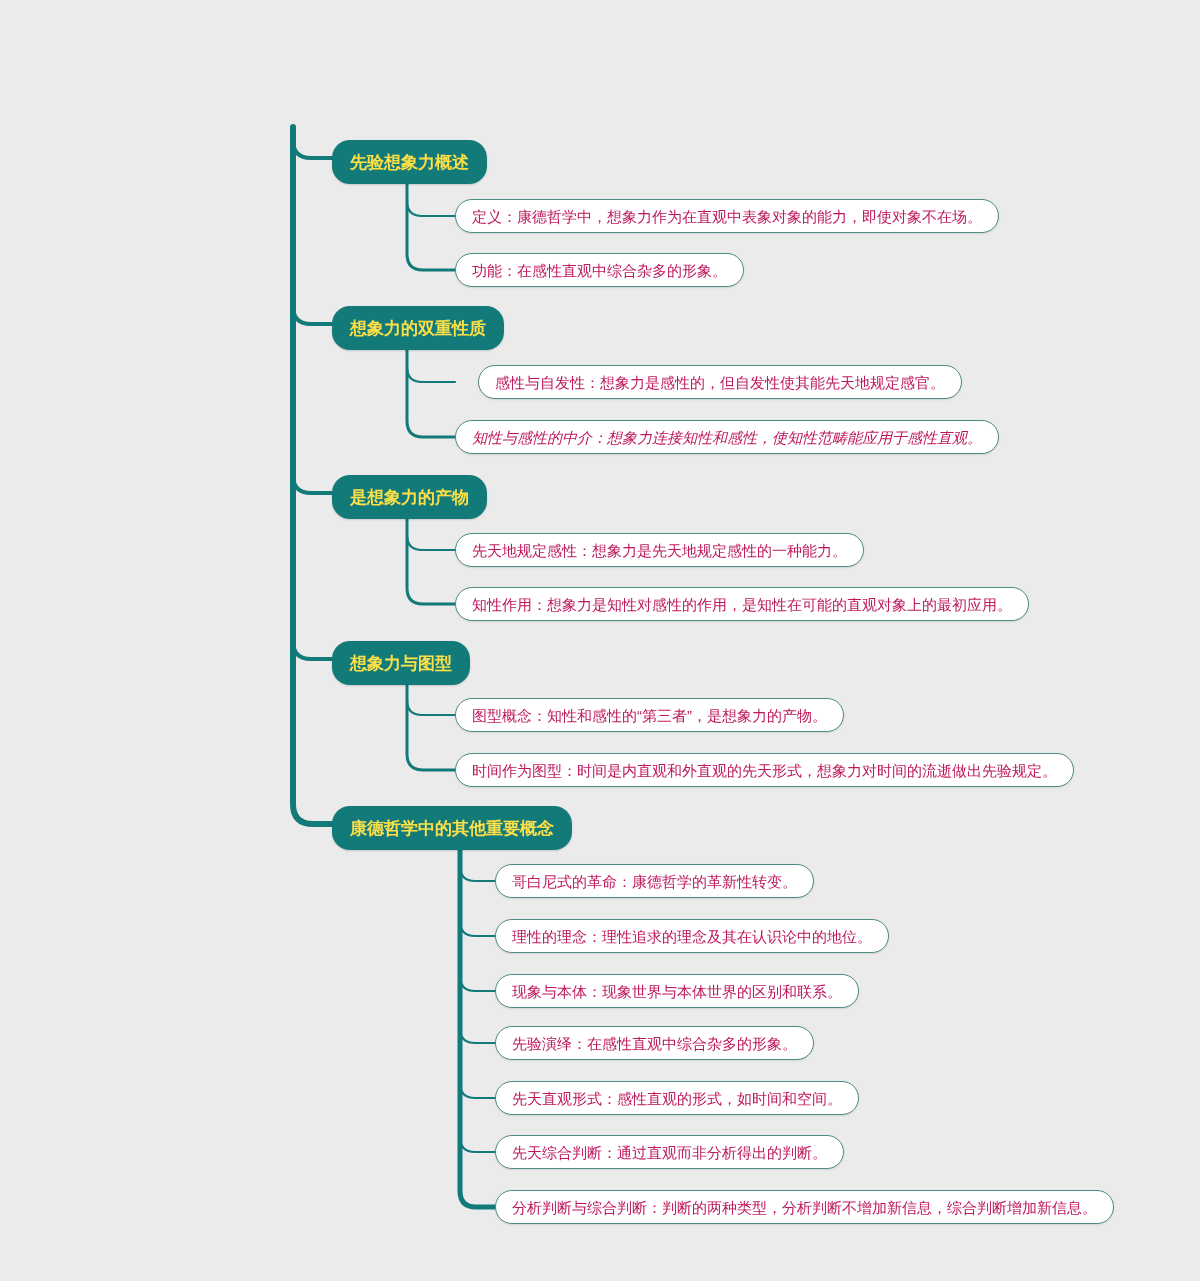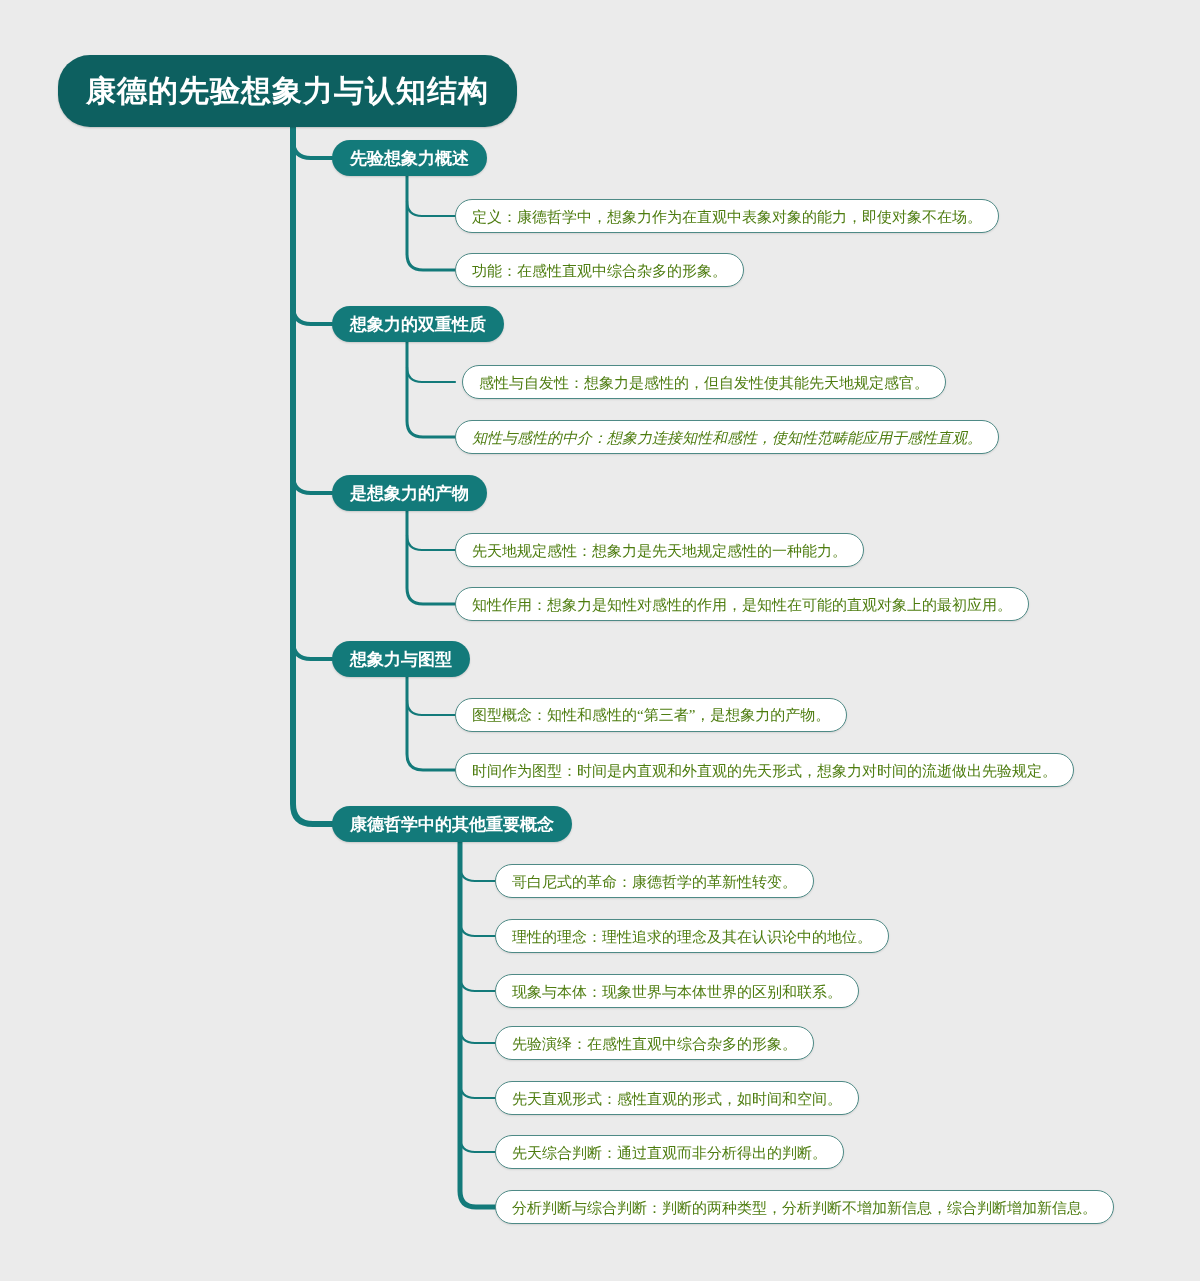--- a/index.html
+++ b/index.html
@@ -50,33 +50,33 @@
     padding: 0 28px;
     height: 72px;
     left: 58px;
     top: 55px;
     box-shadow: 0 1px 2px rgba(0,0,0,0.18);
   }
 
   
   .branch-node {
     background: #137a7a;
-    color: #ffffff;
+    color: #fde047;
     border-radius: 18px;
     font-size: 17px;
     font-weight: bold;
     padding: 0 18px;
-    height: 36px;
+    height: 44px;
     box-shadow: 0 1px 2px rgba(0,0,0,0.15);
   }
 
   
   .leaf-node {
     background: #ffffff;
-    color: #4d7c0f;
+    color: #be185d;
     border: 1.6px solid #4e8a86;
     border-radius: 20px;
     font-size: 15px;
     padding: 0 16px;
     height: 34px;
     box-shadow: 0 1px 2px rgba(0,0,0,0.10);
   }
   .leaf-node .leaf-label {
     line-height: 1;
   }
@@ -102,56 +102,53 @@
       <path d="M 407 700 Q 407 715 422 715 L 455 715" fill="none" stroke="#137a7a" stroke-width="2.2" stroke-linecap="round" stroke-linejoin="round"></path>
       <path d="M 460 842 L 460 1191 Q 460 1207 476 1207 L 495 1207" fill="none" stroke="#137a7a" stroke-width="5" stroke-linecap="round" stroke-linejoin="round"></path>
       <path d="M 460 866 Q 460 881 475 881 L 495 881" fill="none" stroke="#137a7a" stroke-width="2.2" stroke-linecap="round" stroke-linejoin="round"></path>
       <path d="M 460 921 Q 460 936 475 936 L 495 936" fill="none" stroke="#137a7a" stroke-width="2.2" stroke-linecap="round" stroke-linejoin="round"></path>
       <path d="M 460 976 Q 460 991 475 991 L 495 991" fill="none" stroke="#137a7a" stroke-width="2.2" stroke-linecap="round" stroke-linejoin="round"></path>
       <path d="M 460 1028 Q 460 1043 475 1043 L 495 1043" fill="none" stroke="#137a7a" stroke-width="2.2" stroke-linecap="round" stroke-linejoin="round"></path>
       <path d="M 460 1083 Q 460 1098 475 1098 L 495 1098" fill="none" stroke="#137a7a" stroke-width="2.2" stroke-linecap="round" stroke-linejoin="round"></path>
       <path d="M 460 1137 Q 460 1152 475 1152 L 495 1152" fill="none" stroke="#137a7a" stroke-width="2.2" stroke-linecap="round" stroke-linejoin="round"></path>
     </svg>
 
-  <div class="node root-node">
-    <span>康德的先验想象力与认知结构</span>
-  </div>
 
   <div id="node-host">
       <div class="node branch-node" style="left: 332px; top: 140px;">
         <span>先验想象力概述</span>
       </div>
       <div class="node leaf-node" style="left: 455px; top: 199px;">
         <span class="leaf-label">定义：康德哲学中，想象力作为在直观中表象对象的能力，即使对象不在场。</span>
       </div>
       <div class="node leaf-node" style="left: 455px; top: 253px;">
         <span class="leaf-label">功能：在感性直观中综合杂多的形象。</span>
       </div>
       <div class="node branch-node" style="left: 332px; top: 306px;">
         <span>想象力的双重性质</span>
       </div>
-      <div class="node leaf-node" style="left: 462px; top: 365px;">
+      <div class="node leaf-node" style="left: 478px; top: 365px;">
         <span class="leaf-label">感性与自发性：想象力是感性的，但自发性使其能先天地规定感官。</span>
       </div>
       <div class="node leaf-node" style="left: 455px; top: 420px; font-style: italic;">
         <span class="leaf-label">知性与感性的中介：想象力连接知性和感性，使知性范畴能应用于感性直观。</span>
       </div>
       <div class="node branch-node" style="left: 332px; top: 475px;">
         <span>是想象力的产物</span>
       </div>
       <div class="node leaf-node" style="left: 455px; top: 533px;">
         <span class="leaf-label">先天地规定感性：想象力是先天地规定感性的一种能力。</span>
       </div>
       <div class="node leaf-node" style="left: 455px; top: 587px;">
         <span class="leaf-label">知性作用：想象力是知性对感性的作用，是知性在可能的直观对象上的最初应用。</span>
       </div>
       <div class="node branch-node" style="left: 332px; top: 641px;">
         <span>想象力与图型</span>
       </div>
-      <div class="node leaf-node" style="left: 455px; top: 698px; font-family: Liberation Serif, serif;">
+      <div class="node leaf-node" style="left: 455px; top: 698px;">
         <span class="leaf-label">图型概念：知性和感性的“第三者”，是想象力的产物。</span>
       </div>
       <div class="node leaf-node" style="left: 455px; top: 753px;">
         <span class="leaf-label">时间作为图型：时间是内直观和外直观的先天形式，想象力对时间的流逝做出先验规定。</span>
       </div>
       <div class="node branch-node" style="left: 332px; top: 806px;">
         <span>康德哲学中的其他重要概念</span>
       </div>
       <div class="node leaf-node" style="left: 495px; top: 864px;">
         <span class="leaf-label">哥白尼式的革命：康德哲学的革新性转变。</span>

